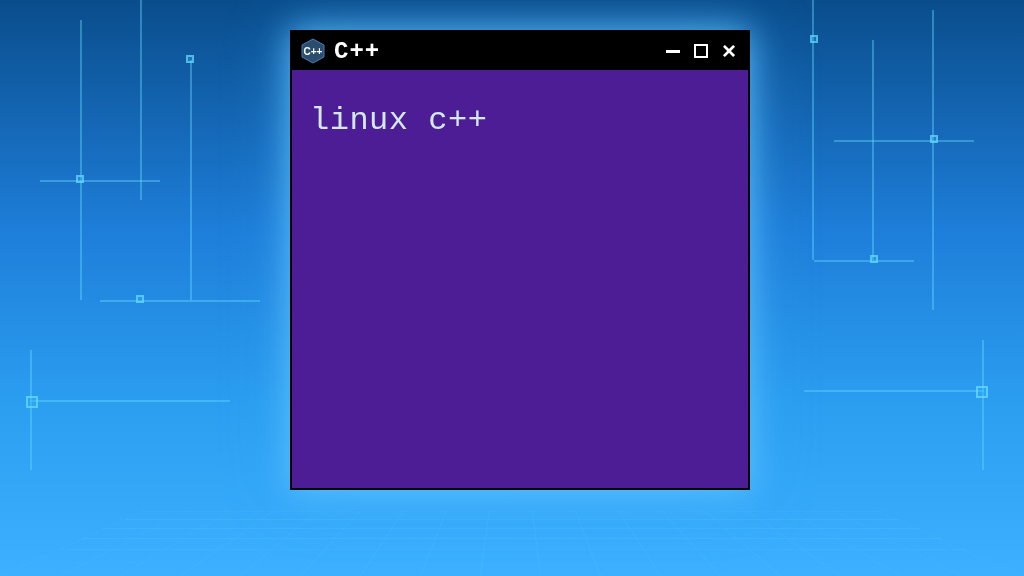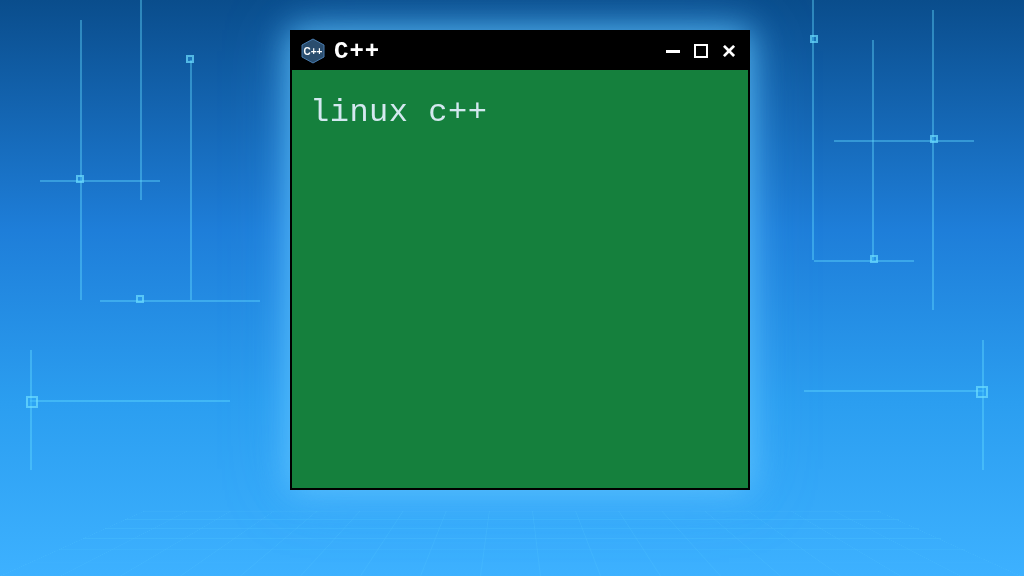--- a/index.html
+++ b/index.html
@@ -139,23 +139,23 @@
       height: 14px;
       border: 2.5px solid #fff;
     }
     
     .close-glyph {
       font-size: 24px;
       line-height: 1;
     }
     
     .terminal-body {
-      padding: 24px 18px;
+      padding: 32px 18px;
       height: calc(100% - 38px);
-      background: #15803d;
+      background: #4c1d95;
     }
     
     .terminal-text {
       color: #d4e8f0;
       font-family: 'Courier New', 'Consolas', monospace;
       font-size: 32px;
       font-weight: normal;
       letter-spacing: 0.5px;
     }
   </style>

